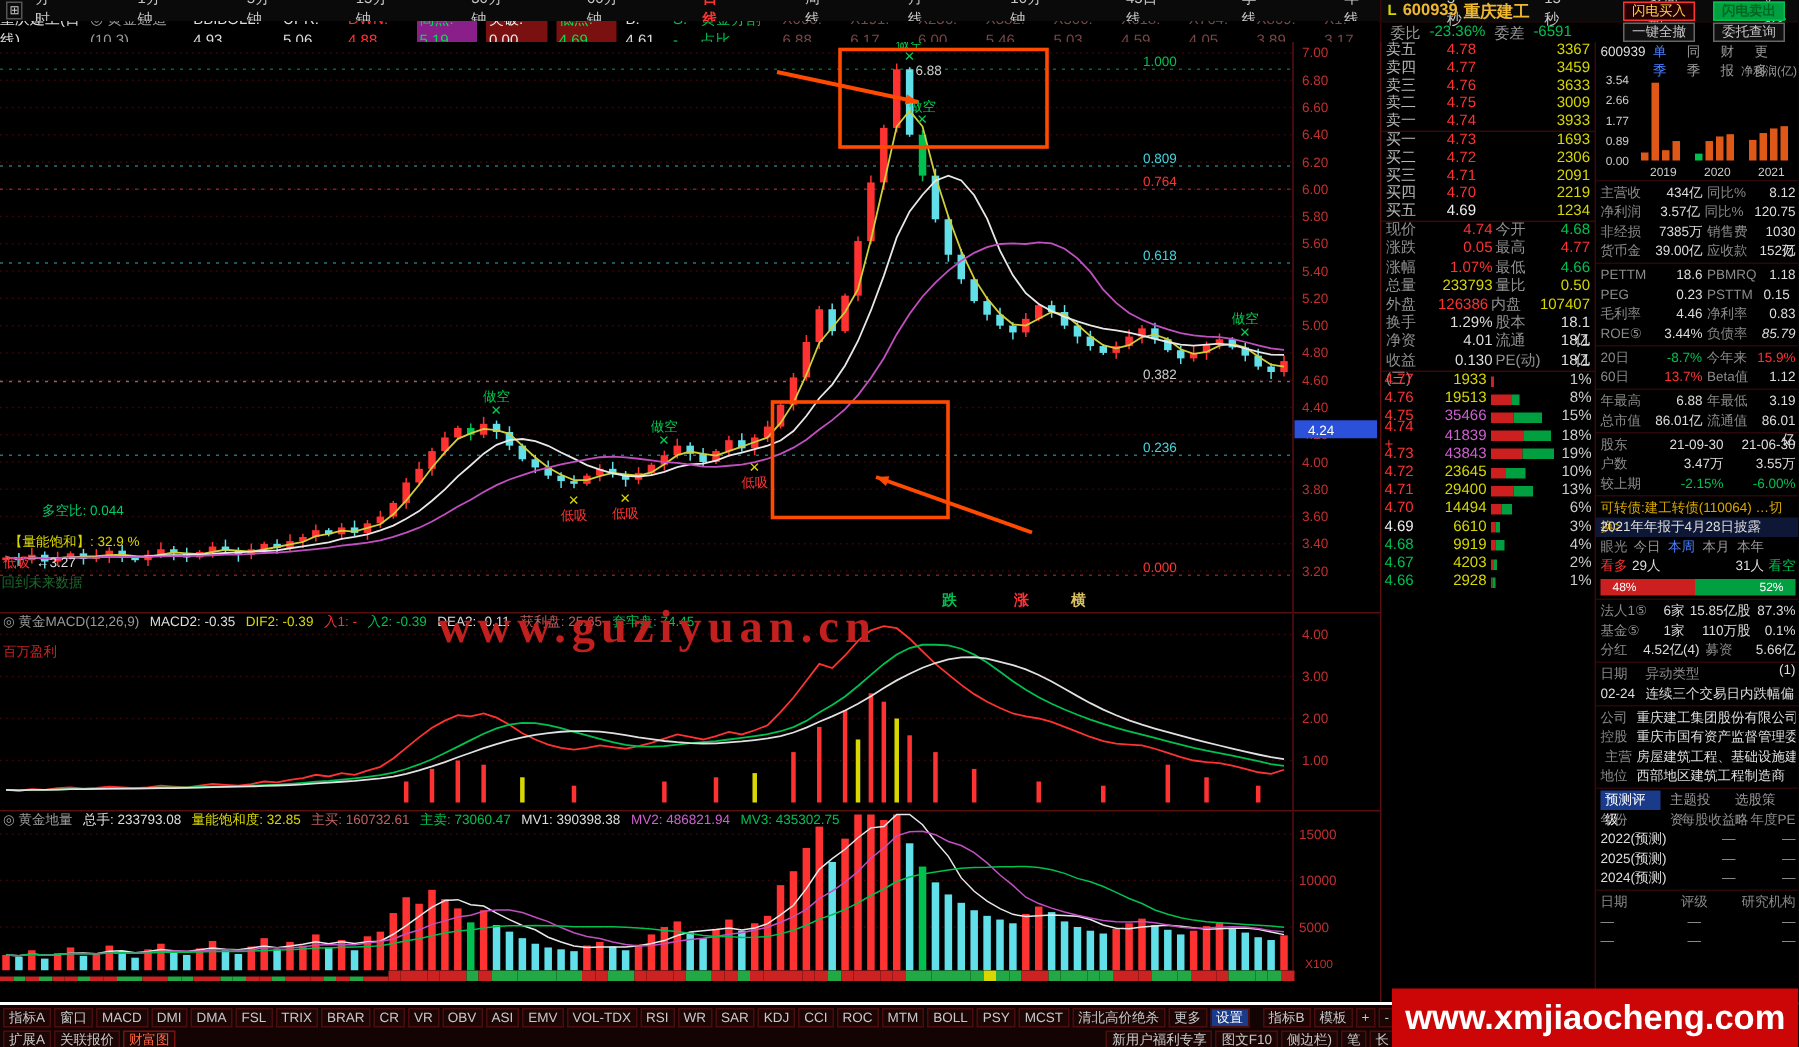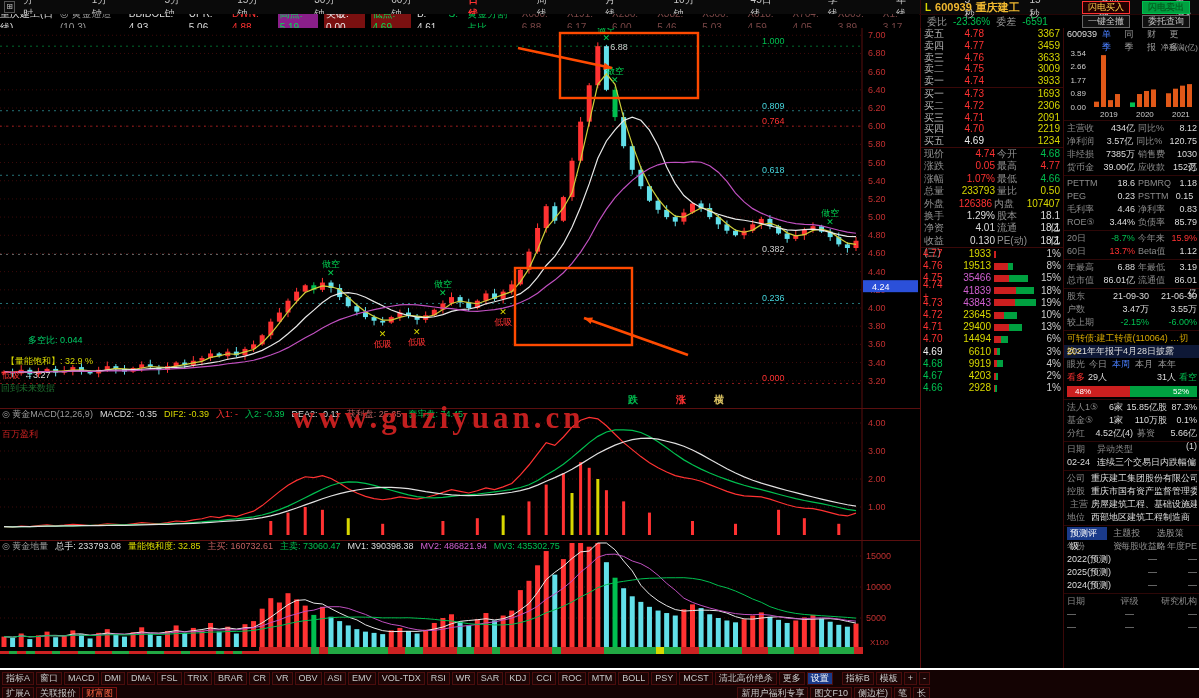--- a/index.html
+++ b/index.html
@@ -1019,21 +1019,21 @@
         <div class="ir">
           <span class="l" style="width: 36px;">毛利率</span>
           <span style="width: 32px; text-align: right; color: rgb(221, 221, 221);">4.46</span>
           <span class="l" style="width: 34px; margin-left: 3px;">净利率</span>
           <span style="flex: 1 1 0%; text-align: right; color: rgb(221, 221, 221);">0.83</span>
         </div>
         <div class="ir">
           <span class="l" style="width: 36px;">ROE⑤</span>
           <span style="width: 32px; text-align: right; color: rgb(221, 221, 221);">3.44%</span>
           <span class="l" style="width: 34px; margin-left: 3px;">负债率</span>
-          <span style="flex: 1 1 0%; text-align: right; color: rgb(221, 221, 221);">85.79</span>
+          <span style="flex: 1 1 0%; text-align: right; color: rgb(221, 221, 221); font-style: italic;">85.79</span>
         </div>
         <div class="divid"></div>
         <div class="ir">
           <span class="l" style="width: 36px;">20日</span>
           <span style="width: 32px; text-align: right; color: rgb(0, 192, 80);">-8.7%</span>
           <span class="l" style="width: 34px; margin-left: 3px;">今年来</span>
           <span style="flex: 1 1 0%; text-align: right; color: rgb(255, 50, 50);">15.9%</span>
         </div>
         <div class="ir">
           <span class="l" style="width: 36px;">60日</span>
@@ -1227,13 +1227,14 @@
         <span style="flex: 1 1 0%;"></span>
         <span class="bbi">新用户福利专享</span>
         <span class="bbi">图文F10</span>
         <span class="bbi">侧边栏)</span>
         <span class="bbi">笔</span>
         <span class="bbi">长</span>
       </div>
   </div>
 
   <div id="wm-center" class="abs">www.guziyuan.cn</div>
+  <div id="wm-bottom" class="abs">www.xmjiaocheng.com</div>
 </div>
 
 </body></html>

